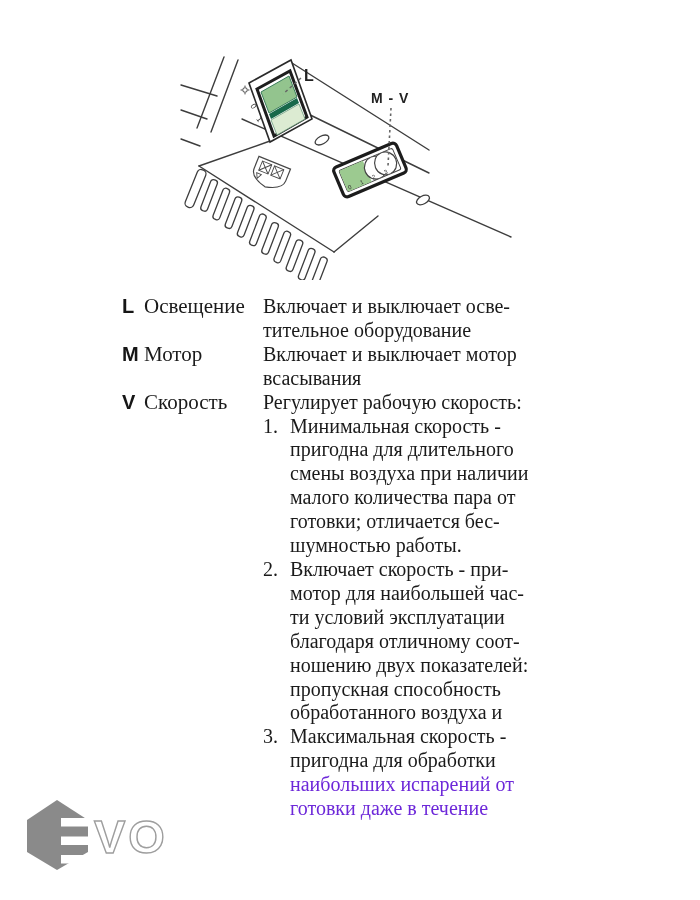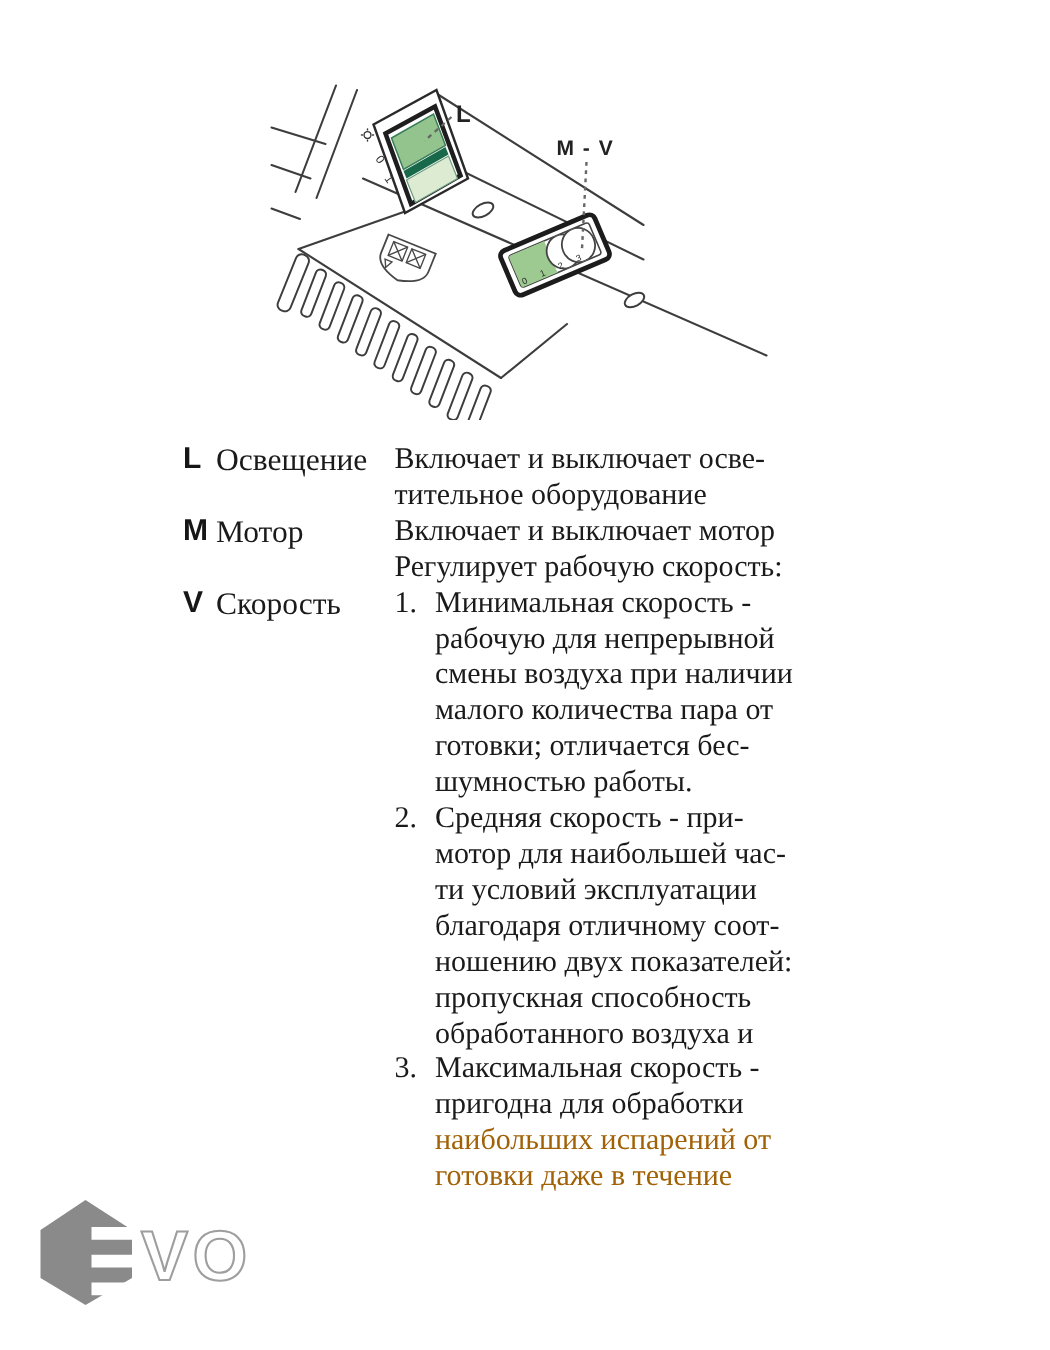--- a/index.html
+++ b/index.html
@@ -7,21 +7,21 @@
         font-family:"Liberation Serif",serif;color:#1a1a1a;}
   svg text{font-family:"Liberation Sans",sans-serif;}
   .diagram{position:absolute;left:0;top:0;}
   .legend-letter{position:absolute;left:122px;font-family:"Liberation Sans",sans-serif;
         font-weight:bold;font-size:20px;line-height:23.9px;color:#161616;}
   .legend-term{position:absolute;left:144px;font-size:21px;line-height:23.9px;text-align:right;}
   .desc{position:absolute;left:263px;top:295px;width:300px;font-size:20px;line-height:23.9px;}
   .ln{white-space:nowrap;}
   .ind{padding-left:27px;}
   .num{display:inline-block;width:27px;}
-  .gray{color:#a16207;}
+  .gray{color:#6d28d9;}
   .logo{position:absolute;left:0;top:793px;}
 </style>
 </head>
 <body>
 
 <div class="page">
 
   <svg class="diagram" width="700" height="280" viewBox="0 0 700 280">
     <g stroke="#3d3d3d" stroke-width="1.4" fill="none" stroke-linecap="round">
 
@@ -111,33 +111,34 @@
   <div class="legend-letter" style="top:390.6px">V</div>
 
   <div class="legend-term" style="top:295px">Освещение</div>
   <div class="legend-term" style="top:342.8px">Мотор</div>
   <div class="legend-term" style="top:390.6px">Скорость</div>
 
   <div class="desc">
     <div class="ln">Включает и выключает осве-</div>
     <div class="ln">тительное оборудование</div>
     <div class="ln">Включает и выключает мотор</div>
+    <div class="ln">всасывания</div>
     <div class="ln">Регулирует рабочую скорость:</div>
 
     <div class="ln">
       <span class="num">1.</span><span>Минимальная скорость -</span>
     </div>
-    <div class="ln ind">рабочую для непрерывной</div>
+    <div class="ln ind">пригодна для длительного</div>
     <div class="ln ind">смены воздуха при наличии</div>
     <div class="ln ind">малого количества пара от</div>
     <div class="ln ind">готовки; отличается бес-</div>
     <div class="ln ind">шумностью работы.</div>
 
     <div class="ln">
-      <span class="num">2.</span><span>Средняя скорость - при-</span>
+      <span class="num">2.</span><span>Включает скорость - при-</span>
     </div>
     <div class="ln ind">мотор для наибольшей час-</div>
     <div class="ln ind">ти условий эксплуатации</div>
     <div class="ln ind">благодаря отличному соот-</div>
     <div class="ln ind">ношению двух показателей:</div>
     <div class="ln ind">пропускная способность</div>
     <div class="ln ind">обработанного воздуха и</div>
 
     <div class="ln">
       <span class="num">3.</span><span>Максимальная скорость -</span>

